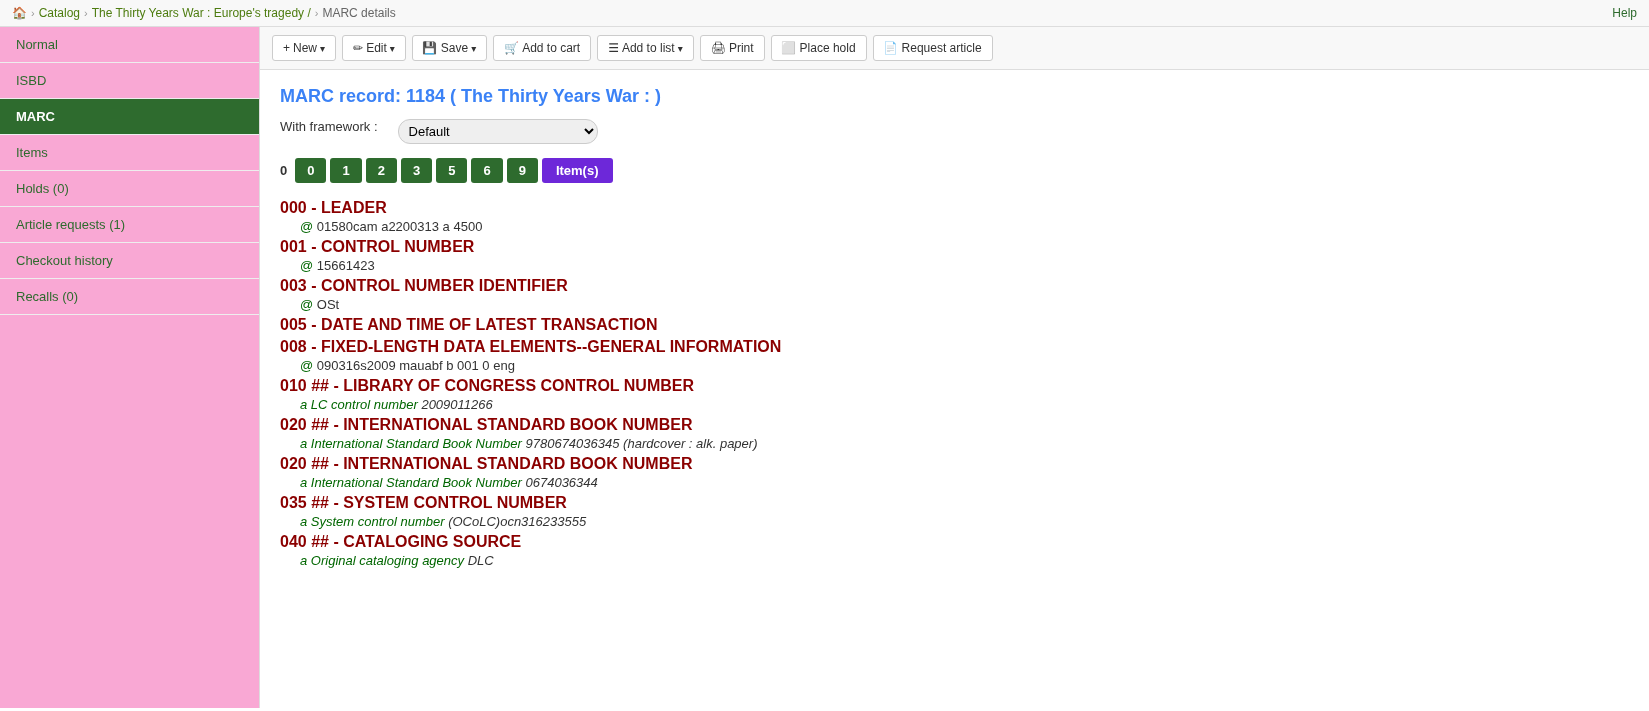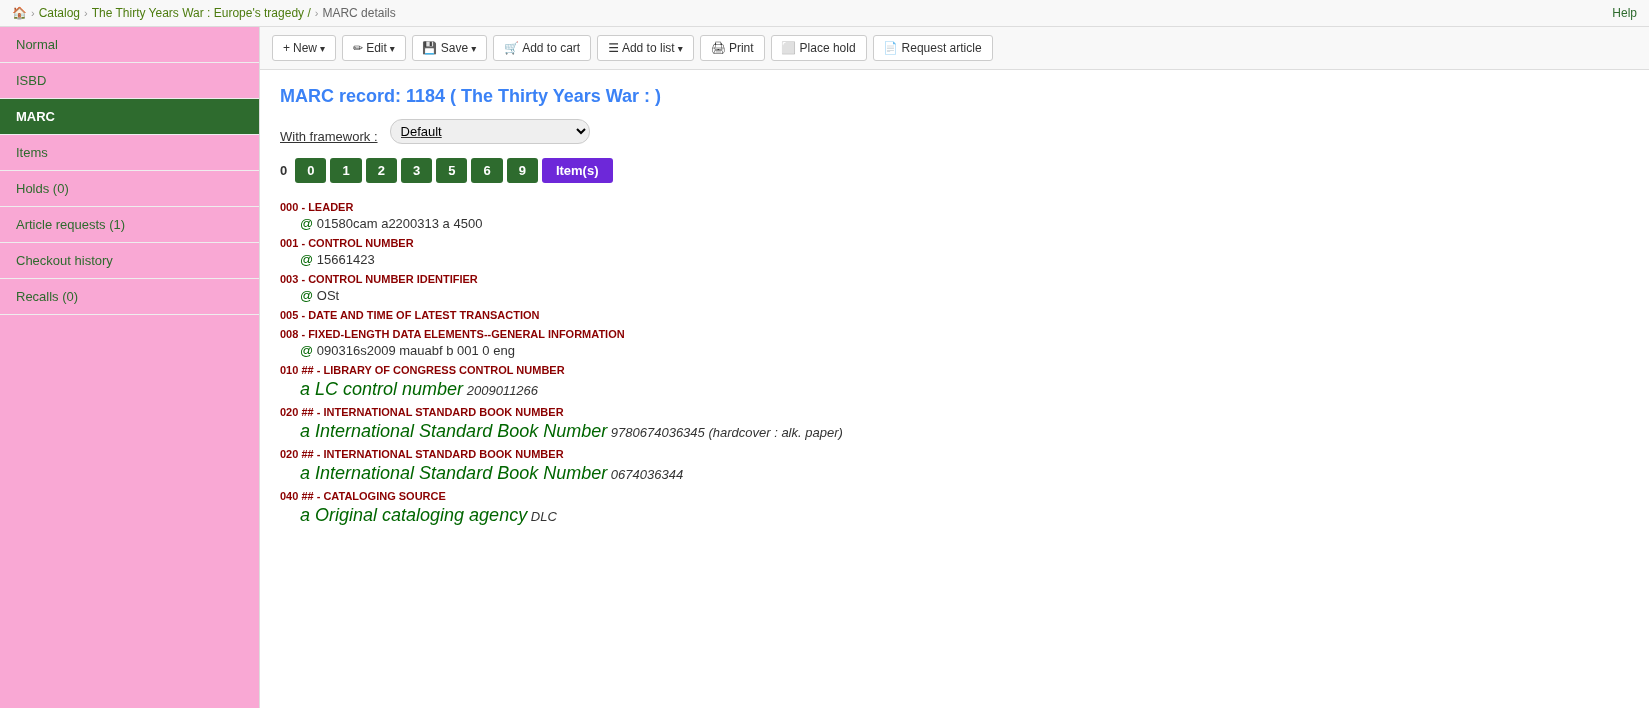--- a/index.html
+++ b/index.html
@@ -85,25 +85,24 @@
 
     .marc-title {
       font-size: 18px;
       font-weight: bold;
       margin-bottom: 12px;
       color: #3b82f6;
     }
 
     .framework-row {
       display: flex;
-      align-items: flex-end;
-      gap: 12px;
+      align-items: flex-start;
+      gap: 20px;
       margin-bottom: 14px;
       font-size: 13px;
-      text-decoration: underline;
     }
     .framework-row select {
       padding: 3px 6px;
       border: 1px solid #ccc;
       border-radius: 12px;
       font-size: 13px;
       min-width: 200px;
     }
 
     
@@ -130,26 +129,26 @@
       border: none;
       font-weight: bold;
     }
     .items-btn {
       background: #6d28d9;
       padding: 5px 14px;
     }
     .marc-field {
       color: #8B0000;
       font-weight: bold;
-      font-size: 11px;
+      font-size: 16px;
     }
     .marc-subfield-label {
       color: #006600;
       font-style: italic;
-      font-size: 18px;
+      font-size: 13px;
     }
     .marc-subfield-value {
       font-style: italic;
       font-size: 13px;
     }
     .marc-row {
       margin-bottom: 4px;
     }
     .marc-row .field-line {
       color: #8B0000;
@@ -282,19 +281,23 @@
           </div>
           <div class="marc-row">
             <div class="field-line"><span class="marc-field">020 ## - INTERNATIONAL STANDARD BOOK NUMBER</span></div>
             <div class="marc-subfield-row"><span class="marc-subfield-label">a International Standard Book Number</span> <span class="marc-subfield-value">9780674036345 (hardcover : alk. paper)</span></div>
           </div>
           <div class="marc-row">
             <div class="field-line"><span class="marc-field">020 ## - INTERNATIONAL STANDARD BOOK NUMBER</span></div>
             <div class="marc-subfield-row"><span class="marc-subfield-label">a International Standard Book Number</span> <span class="marc-subfield-value">0674036344</span></div>
           </div>
           <div class="marc-row">
+            <div class="field-line"><span class="marc-field">035 ## - SYSTEM CONTROL NUMBER</span></div>
+            <div class="marc-subfield-row"><span class="marc-subfield-label">a System control number</span> <span class="marc-subfield-value">(OCoLC)ocn316233555</span></div>
+          </div>
+          <div class="marc-row">
             <div class="field-line"><span class="marc-field">040 ## - CATALOGING SOURCE</span></div>
             <div class="marc-subfield-row"><span class="marc-subfield-label">a Original cataloging agency</span> <span class="marc-subfield-value">DLC</span></div>
           </div>
         </div>
     </div>
   </div>
 </div>
 
 </body></html>

